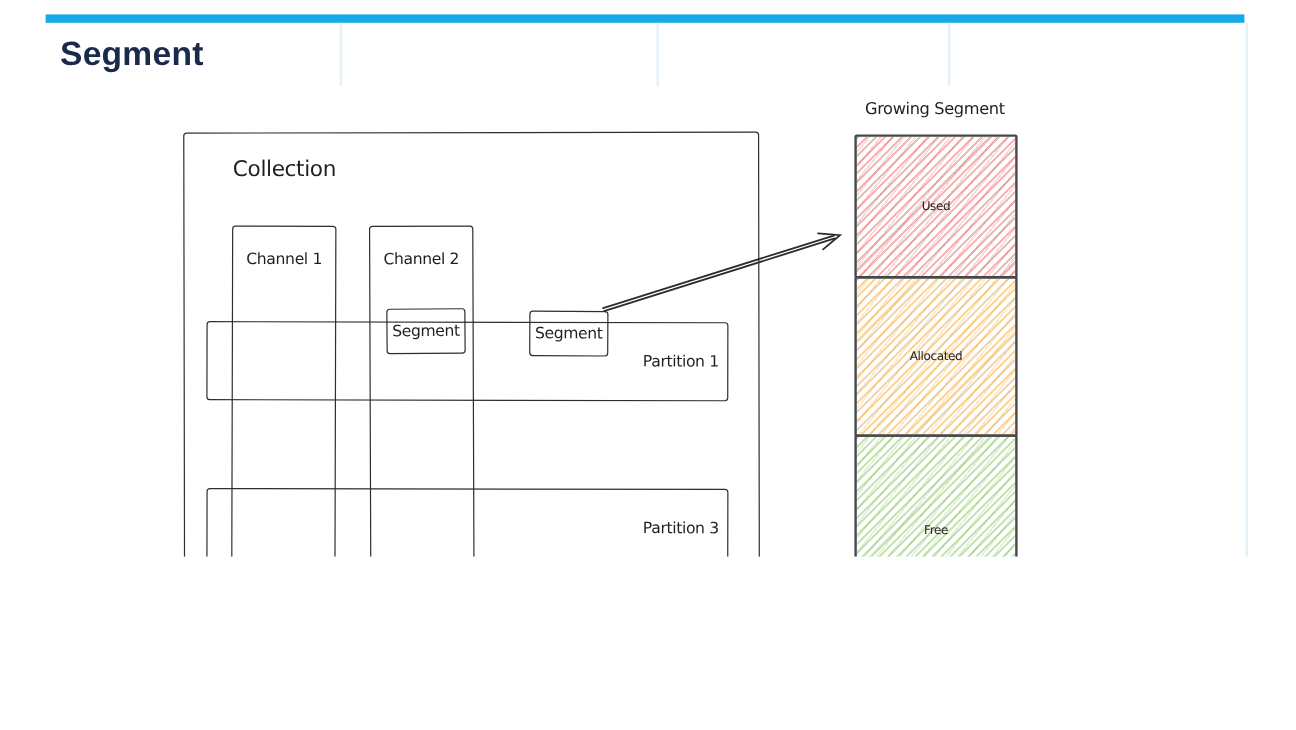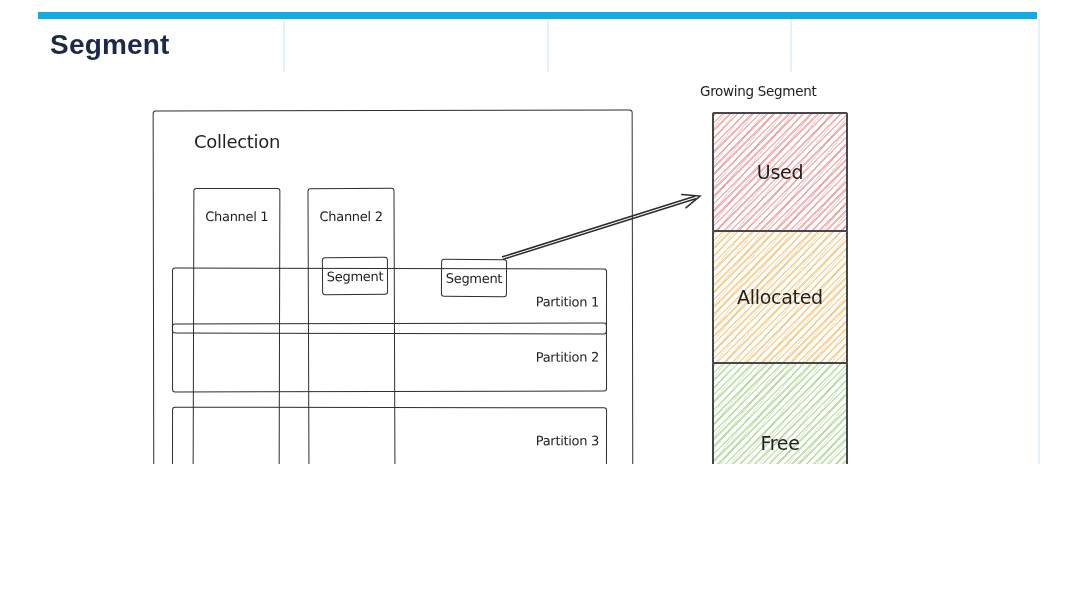--- a/index.html
+++ b/index.html
@@ -34,27 +34,27 @@
   .partition.p1 { top:246px; height:66px; transform:rotate(0.12deg);margin-top:22px; }
   .partition.p2 { top:323px; height:69px; transform:rotate(-0.12deg); }
   .partition.p3 { top:407px; height:66px; transform:rotate(0.1deg); }
   .partition .hand { font-size:13px; }
 
   .segment-box { width:66px; height:38px; display:flex; justify-content:center; align-items:center; border-width:1.4px; }
   .segment-box.s1 { left:322px; top:257px; transform:rotate(-0.4deg); }
   .segment-box.s2 { left:441px; top:259px; transform:rotate(0.3deg); }
   .segment-box .hand { font-size:13px; }
 
-  .growing-title { position:absolute; left:700px; top:83px; width:158px; text-align:left; font-size:13.5px; }
+  .growing-title { position:absolute; left:700px; top:83px; width:158px; text-align:center; font-size:13.5px; }
 
   .block {
     position:absolute; left:712px; width:136px; border:2.2px solid #45484b; border-radius:2px;
     display:flex; justify-content:center; align-items:center;
   }
-  .block .hand { font-size:19px; }
+  .block .hand { font-size:10px; }
   .block.used { top:112px; height:120px;
     background:
       repeating-linear-gradient(135deg, rgba(226,78,78,.40) 0 1.8px, rgba(255,255,255,0) 1.8px 5.2px),
       repeating-linear-gradient(129deg, rgba(230,100,100,.25) 0 1.4px, rgba(255,255,255,0) 1.4px 7.5px);
   }
   .block.allocated { top:230px; height:134px;
     background:
       repeating-linear-gradient(135deg, rgba(240,158,38,.42) 0 1.8px, rgba(255,255,255,0) 1.8px 5.2px),
       repeating-linear-gradient(129deg, rgba(242,175,70,.28) 0 1.4px, rgba(255,255,255,0) 1.4px 7.5px);
   }
@@ -92,23 +92,20 @@
   <div class="sketch channel c1">
     <span class="hand">Channel 1</span>
   </div>
   <div class="sketch channel c2">
     <span class="hand">Channel 2</span>
   </div>
 
   <div class="sketch partition p1">
     <span class="hand">Partition 1</span>
   </div>
-  <div class="sketch partition p2">
-    <span class="hand">Partition 2</span>
-  </div>
   <div class="sketch partition p3">
     <span class="hand">Partition 3</span>
   </div>
 
   <div class="sketch segment-box s1">
     <span class="hand">Segment</span>
   </div>
   <div class="sketch segment-box s2">
     <span class="hand">Segment</span>
   </div>

